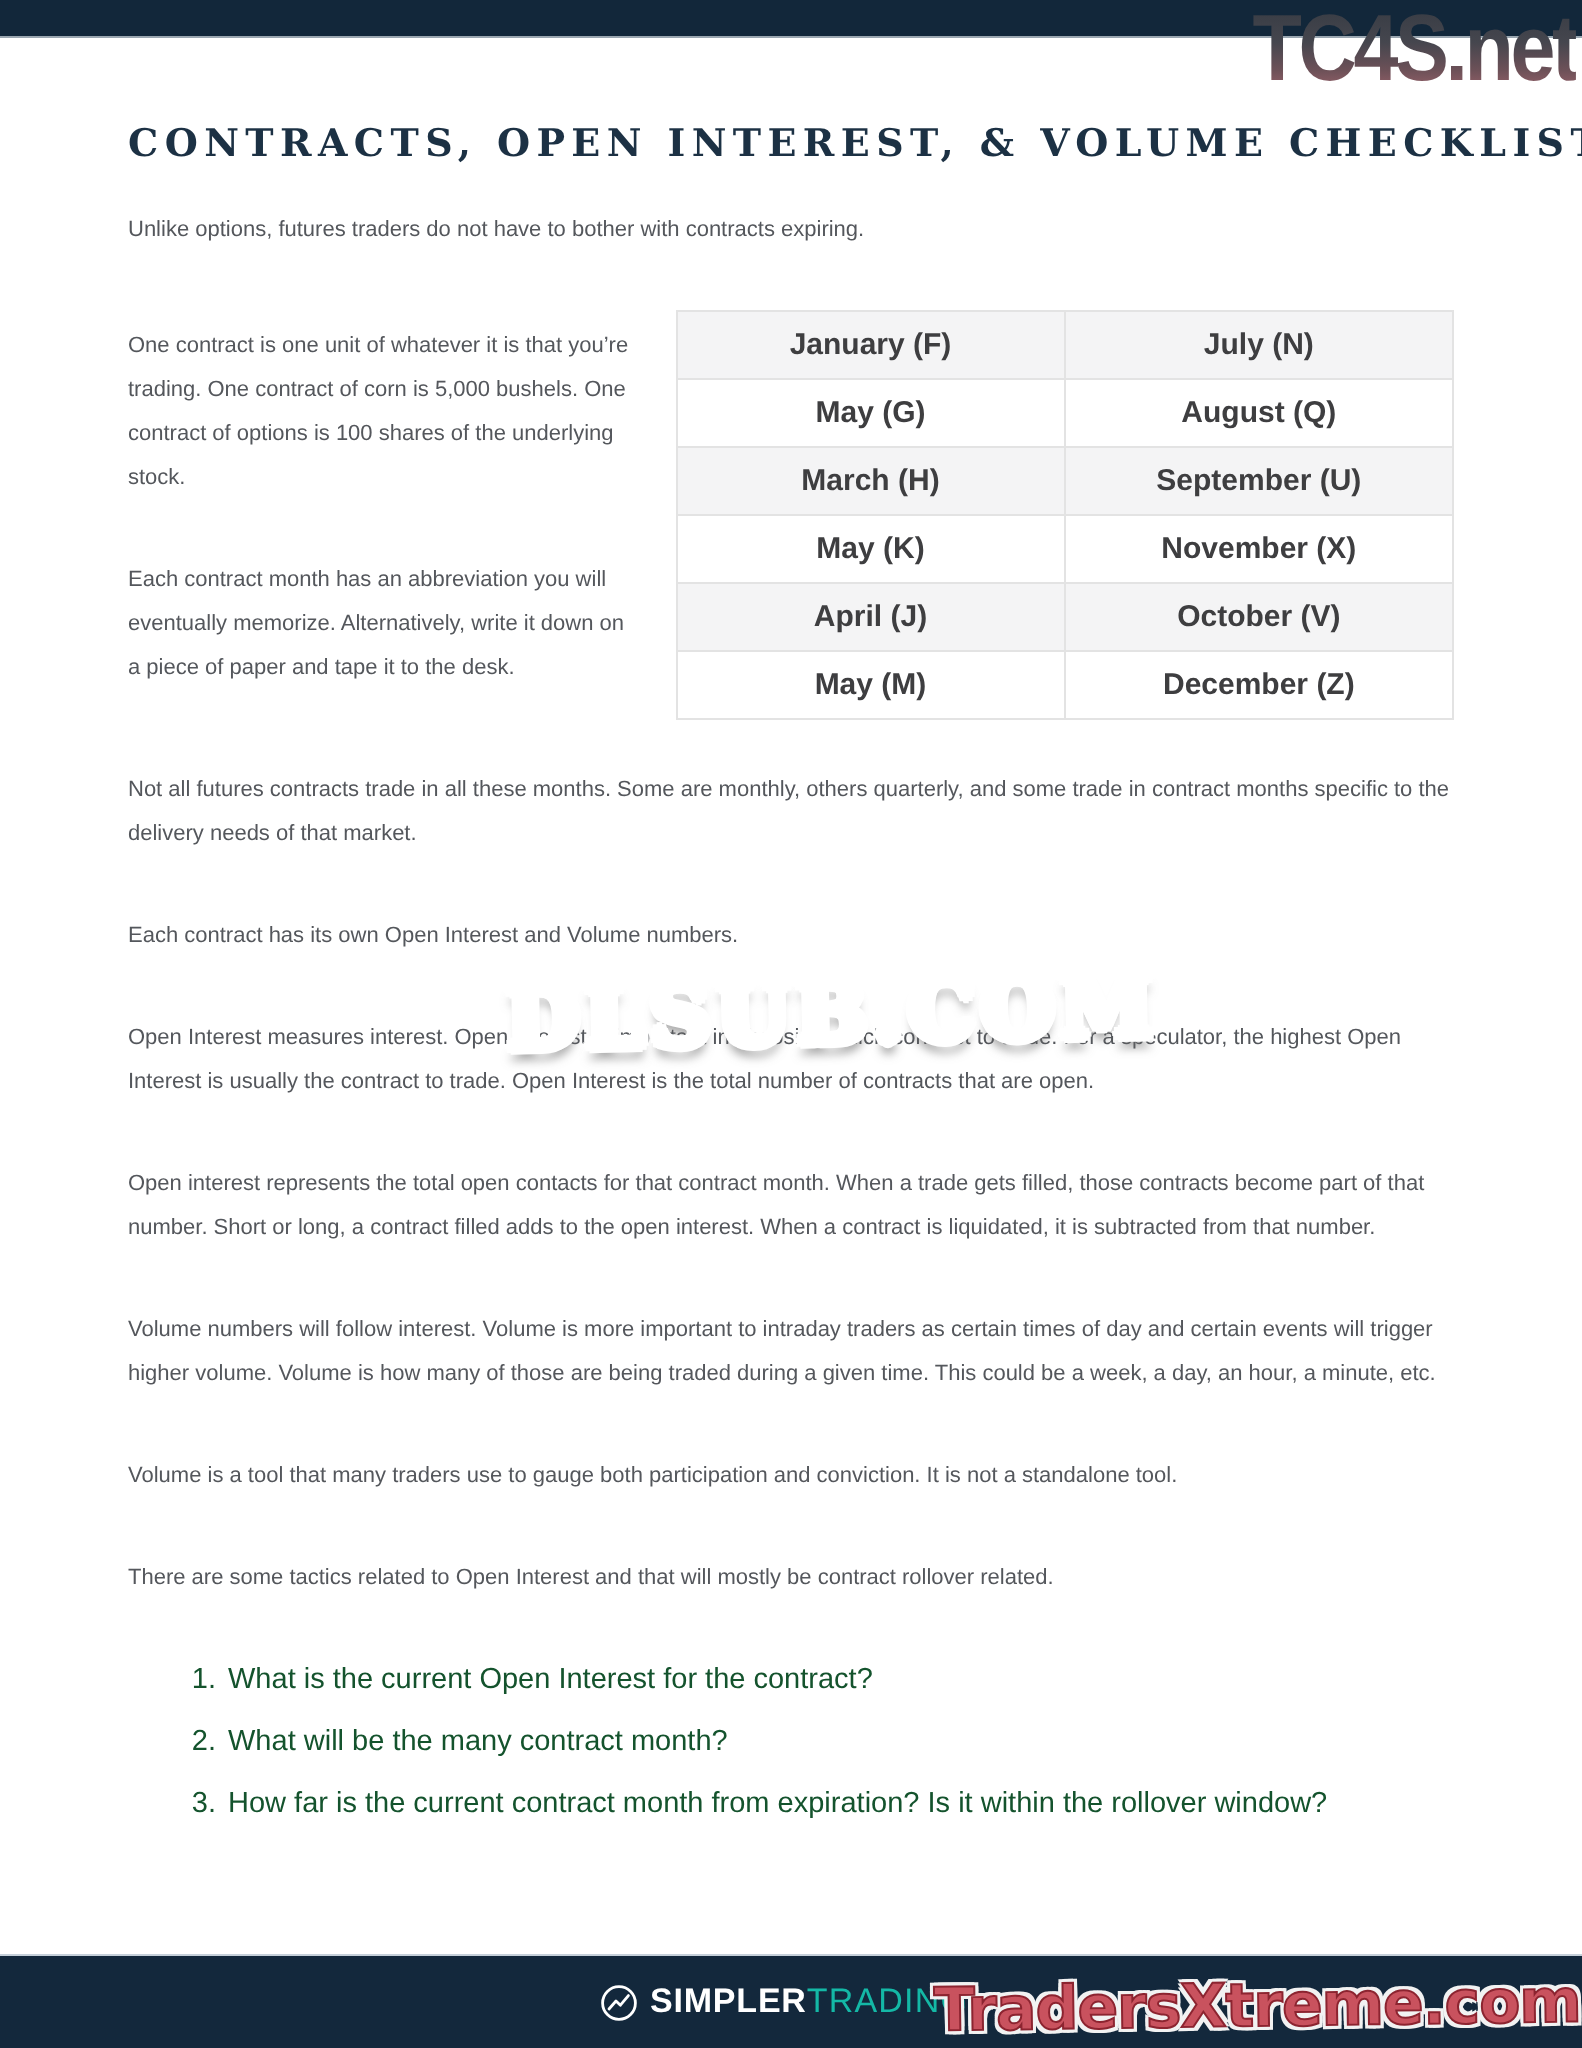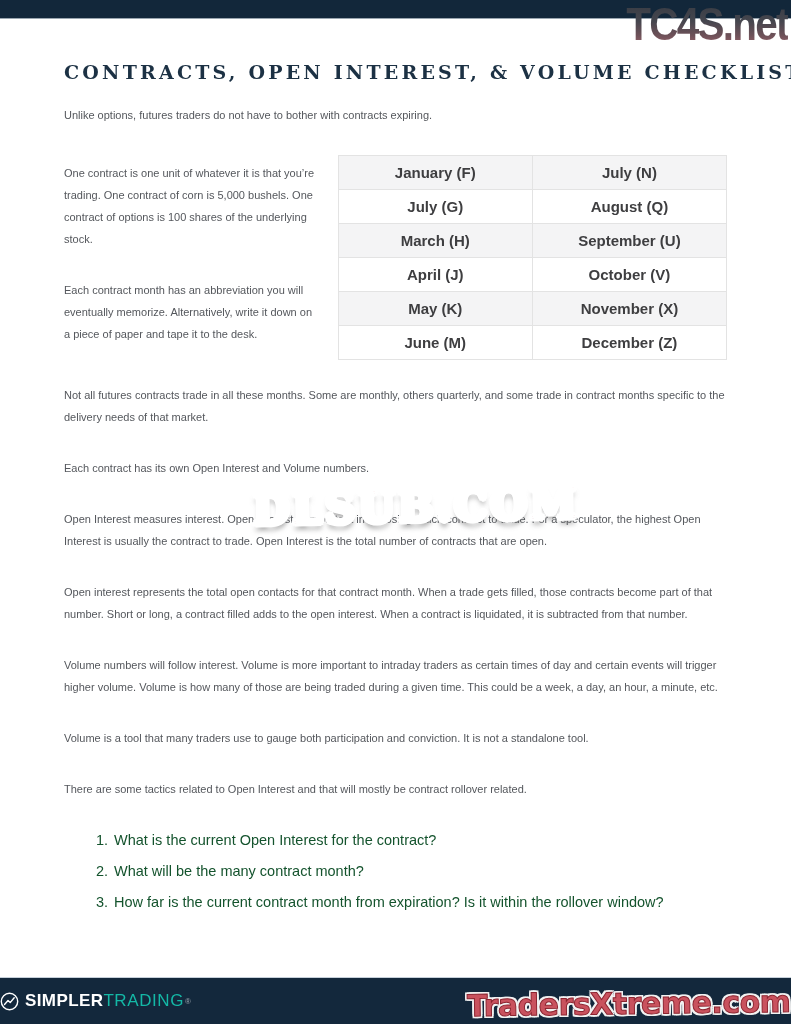--- a/index.html
+++ b/index.html
@@ -123,21 +123,21 @@
 
   
   .footer {
     position: absolute;
     left: 0; right: 0; bottom: 0;
     height: 47px;
     background: #13283c;
     border-top: 1px solid #c6d0da;
     display: flex;
     align-items: center;
-    justify-content: flex-start;
+    justify-content: center;
   }
   .brand { display: flex; align-items: center; }
   .brand-icon { margin-right: 6px; display: inline-flex; }
   .brand-simpler {
     color: #ffffff; font-weight: 700; font-size: 17px; letter-spacing: 0.4px;
   }
   .brand-trading {
     color: #14b8a6; font-weight: 400; font-size: 17px; letter-spacing: 0.6px;
   }
   .brand-reg {
@@ -186,37 +186,37 @@
         <p class="body-text">Each contract month has an abbreviation you will eventually memorize. Alternatively, write it down on a piece of paper and tape it to the desk.</p>
       </div>
 
       <table class="months">
         <tbody>
           <tr>
             <td>January (F)</td>
             <td>July (N)</td>
           </tr>
           <tr>
-            <td>July (G)</td>
+            <td>May (G)</td>
             <td>August (Q)</td>
           </tr>
           <tr>
             <td>March (H)</td>
             <td>September (U)</td>
           </tr>
           <tr>
+            <td>May (K)</td>
+            <td>November (X)</td>
+          </tr>
+          <tr>
             <td>April (J)</td>
             <td>October (V)</td>
           </tr>
           <tr>
-            <td>May (K)</td>
-            <td>November (X)</td>
-          </tr>
-          <tr>
-            <td>June (M)</td>
+            <td>May (M)</td>
             <td>December (Z)</td>
           </tr>
         </tbody>
       </table>
     </div>
 
     <p class="body-text">Not all futures contracts trade in all these months. Some are monthly, others quarterly, and some trade in contract months specific to the delivery needs of that market.</p>
     <p class="body-text">Each contract has its own Open Interest and Volume numbers.</p>
     <p class="body-text">Open Interest measures interest. Open interest is important in choosing which contract to trade. For a speculator, the highest Open Interest is usually the contract to trade. Open Interest is the total number of contracts that are open.</p>
     <p class="body-text">Open interest represents the total open contacts for that contract month. When a trade gets filled, those contracts become part of that number. Short or long, a contract filled adds to the open interest. When a contract is liquidated, it is subtracted from that number.</p>

